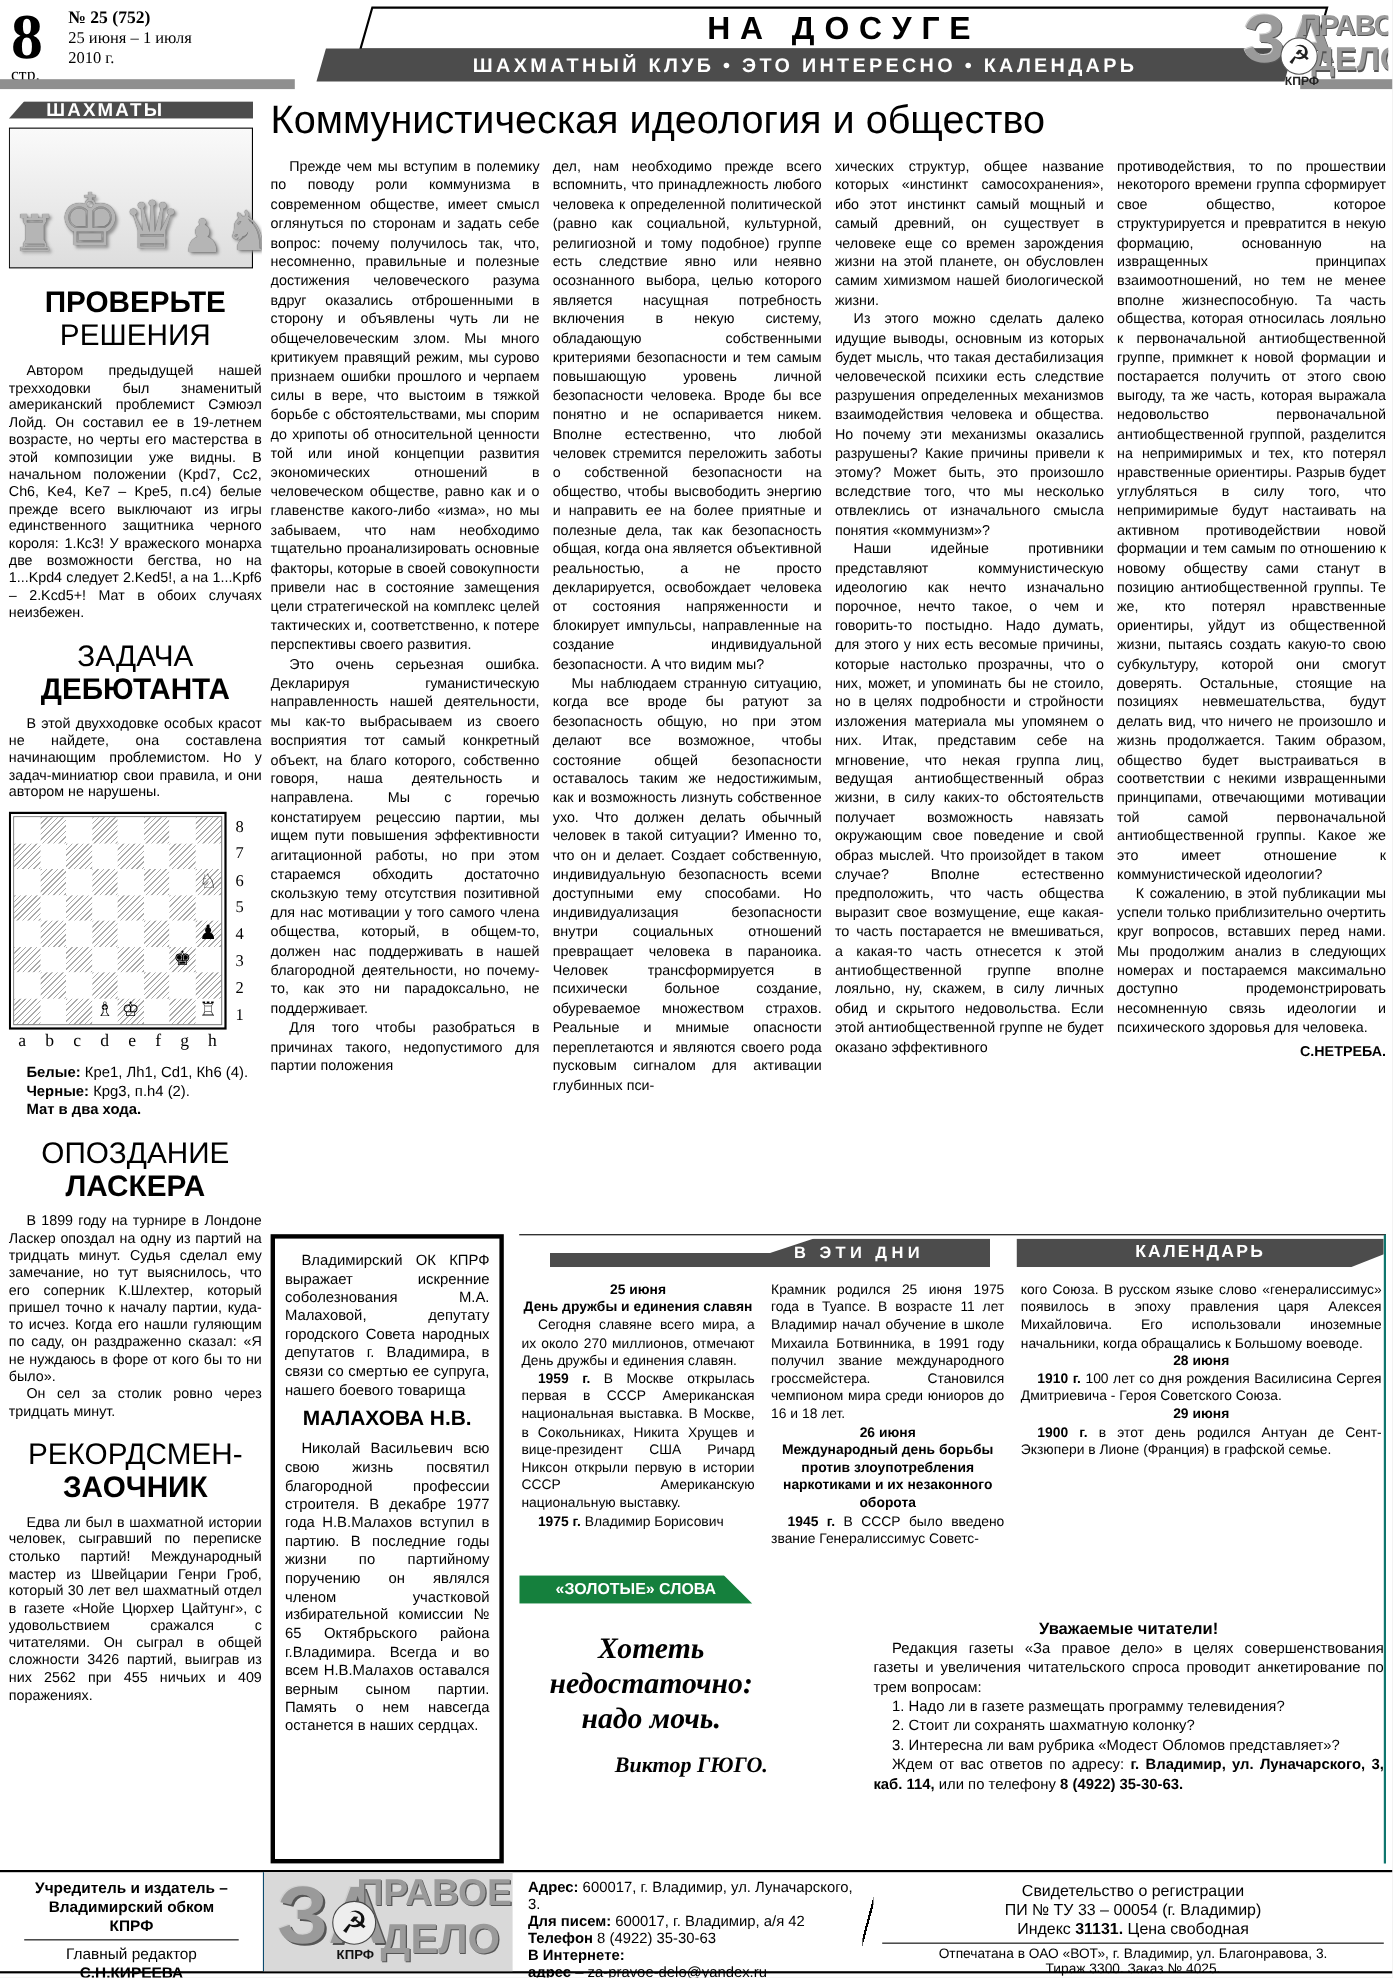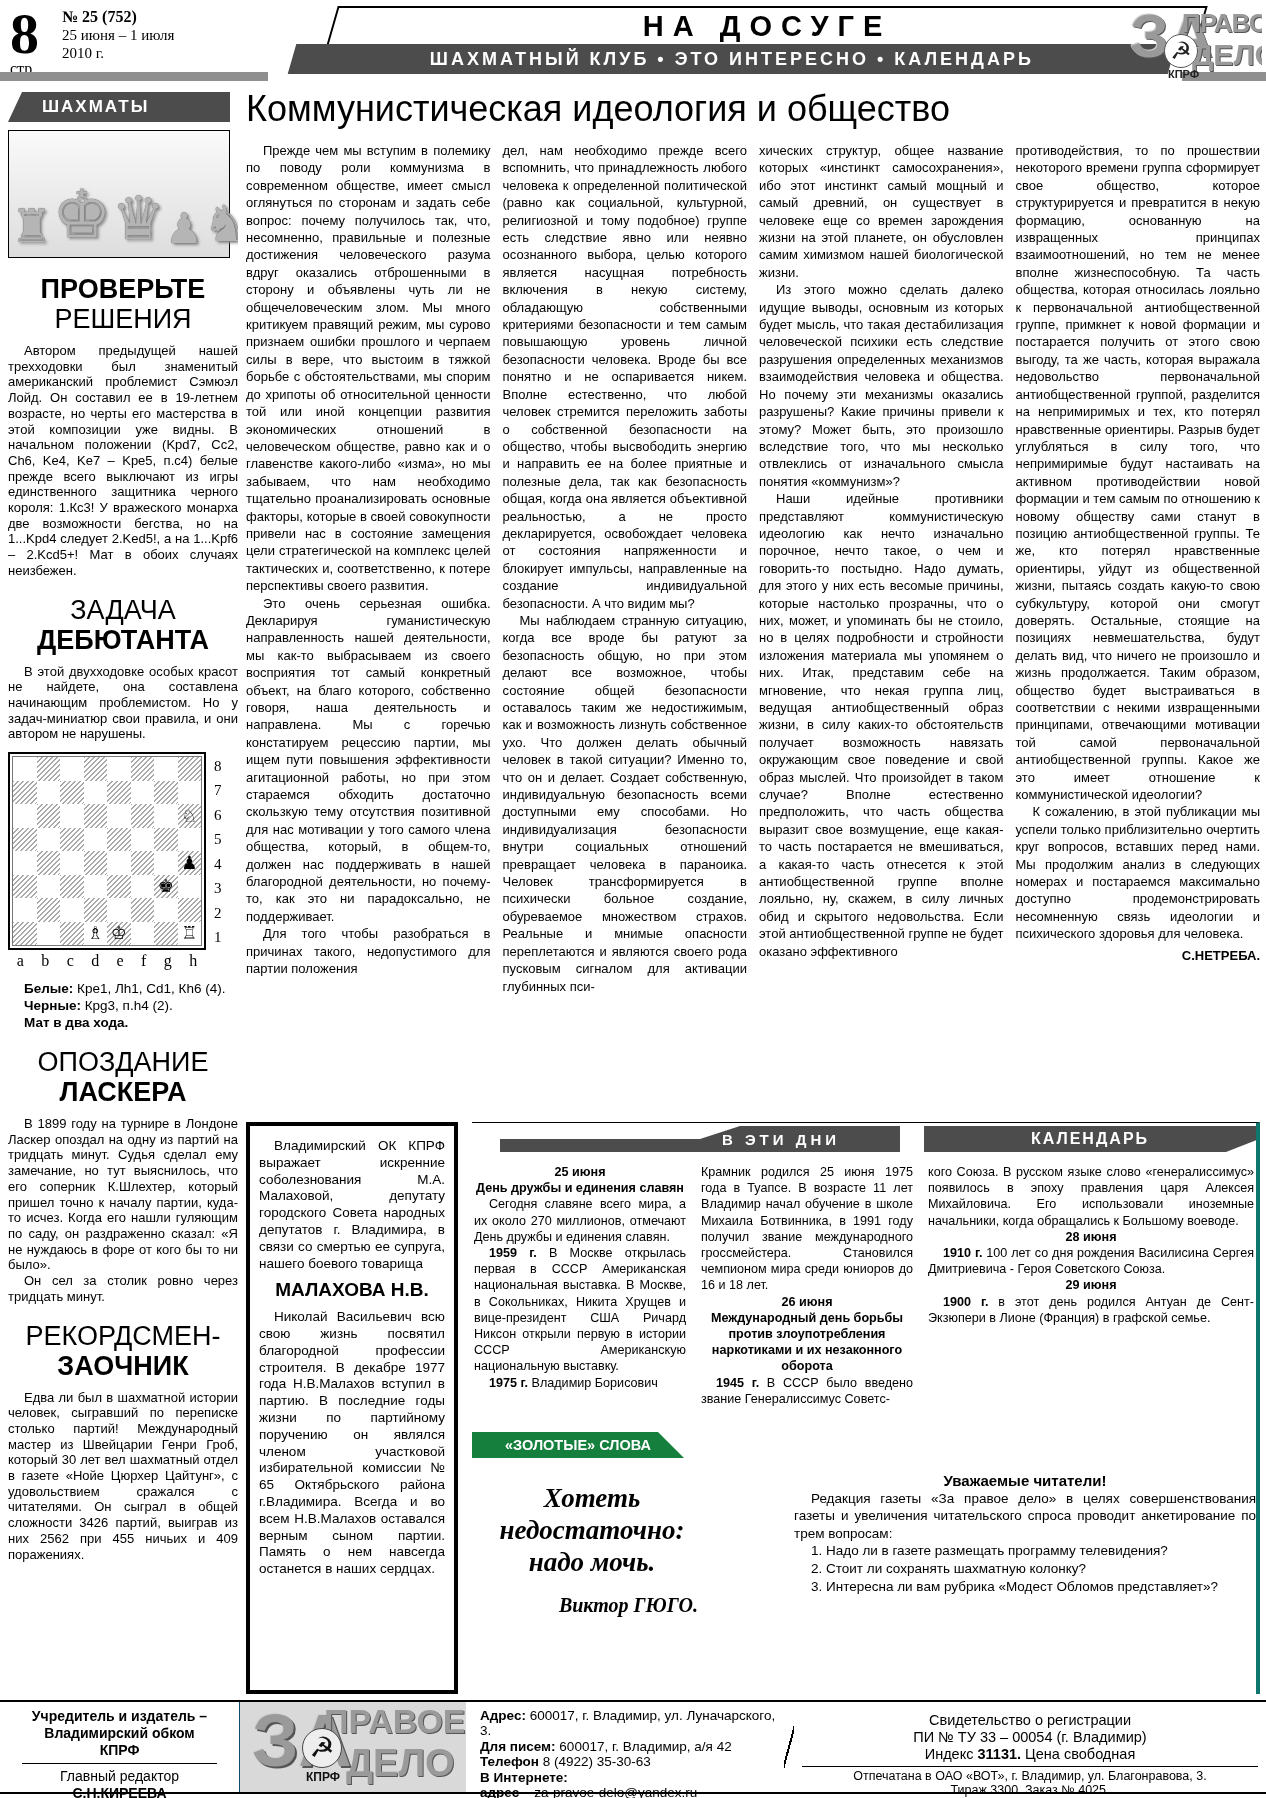--- a/index.html
+++ b/index.html
@@ -30,21 +30,21 @@
   .logo .l2 { position:absolute; left:52px; top:4px; font-size:26px; font-weight:bold; color:#9a9a9a;
               text-shadow:1px 1px 0 #555; letter-spacing:-1px; }
   .logo .l3 { position:absolute; left:62px; top:34px; font-size:30px; font-weight:bold; color:#9a9a9a;
               text-shadow:1px 1px 0 #555; letter-spacing:0; }
   .logo .emblem { position:absolute; left:34px; top:30px; width:34px; height:34px; border:1px solid #555;
                   border-radius:50%; background:#fff; text-align:center; font-size:24px; line-height:32px; color:#222; }
   .logo .org { position:absolute; left:38px; top:64px; font-size:11px; font-weight:bold; color:#222; }
 
   
   .sidebar { position:absolute; left:8px; top:92px; width:230px; height:1600px; overflow:hidden; }
-  .tab-chess { width:222px; height:30px; background:#4c4c4c; clip-path:polygon(14px 0,100% 0,100% 100%,0 100%);
+  .tab-chess { width:222px; height:16px; background:#4c4c4c; clip-path:polygon(14px 0,100% 0,100% 100%,0 100%);
                color:#fff; font-weight:bold; font-size:17px; letter-spacing:2px; display:flex; align-items:center; padding-left:34px; }
   .pieces-box { margin-top:8px; width:222px; height:128px; border:1px solid #000;
                 background:linear-gradient(#fafafa,#ddd); display:flex; align-items:flex-end; justify-content:space-around; padding:4px 2px; }
   .pieces-box span { color:#b5b5b5; text-shadow:0 0 1px #444, 2px 2px 3px #888; }
   .sb-h { text-align:center; font-size:27px; line-height:30px; margin-top:16px; letter-spacing:0; }
   .sb-h .hb { font-weight:bold; }
   .sb-p { font-size:13px; line-height:15.7px; text-align:justify; margin-top:9px; }
   .sb-p.ind { text-indent:16px; }
 
   .board-wrap { margin-top:10px; position:relative; width:222px; }
@@ -70,21 +70,21 @@
   .col p { text-indent:17px; }
   .col p.noind { text-indent:0; }
   .signature { text-align:right; font-weight:bold; margin-top:4px; }
 
   
   .bottom { position:absolute; left:246px; top:1122px; width:1014px; height:572px; display:flex; gap:14px; }
   .obituary { width:212px; min-width:212px; border:4px solid #000; padding:12px 9px; font-size:13.5px;
               line-height:16.8px; text-align:justify; overflow:hidden; }
   .obituary p { text-indent:15px; }
   .obituary .name { text-align:center; font-weight:bold; font-size:19px; text-indent:0; margin:10px 0; }
-  .bottom-right { flex:1; border-top:1px solid #000; border-right:4px solid #0f766e; padding-top:0; }
+  .bottom-right { flex:1; border-top:1px solid #000; border-right:2px solid #0f766e; padding-top:0; }
 
   .banners-row { position:relative; height:30px; margin-top:3px; }
   .banner-eti { position:absolute; left:28px; top:0; width:400px; height:26px; background:#4c4c4c;
                 clip-path:polygon(0 50%,200px 50%,240px 0,100% 0,100% 100%,0 100%);
                 color:#fff; font-weight:bold; font-size:15px; letter-spacing:4px;
                 display:flex; align-items:center; justify-content:flex-end; padding-right:60px; }
   .banner-kal { position:absolute; left:452px; top:0; right:0; height:26px; background:#4c4c4c;
                 clip-path:polygon(0 0,100% 0,100% 55%,calc(100% - 30px) 100%,0 100%);
                 color:#fff; font-weight:bold; font-size:16px; letter-spacing:2px;
                 display:flex; align-items:center; justify-content:center; }
@@ -376,20 +376,21 @@
         <div class="quote-box">
           <div class="quote-text">Хотеть недостаточно: надо мочь.</div>
           <div class="quote-author">Виктор ГЮГО.</div>
         </div>
         <div class="vopros">
           <div class="vh">Уважаемые читатели!</div>
           <p>Редакция газеты «За правое дело» в целях совершенствования газеты и увеличения читательского спроса проводит анкетирование по трем вопросам:</p>
           <p class="q">1. Надо ли в газете размещать программу телевидения?</p>
           <p class="q">2. Стоит ли сохранять шахматную колонку?</p>
           <p class="q">3. Интересна ли вам рубрика «Модест Обломов представляет»?</p>
+          <p><span>Ждем от вас ответов по адресу: </span><b>г. Владимир, ул. Луначарского, 3, каб. 114,</b><span> или по телефону </span><b>8 (4922) 35-30-63.</b></p>
         </div>
       </div>
     </div>
   </div>
 
   <div class="footer">
     <div class="f-cell f-left">
       <div class="fb">Учредитель и издатель –</div>
       <div class="fb">Владимирский обком</div>
       <div class="fb">КПРФ</div>

